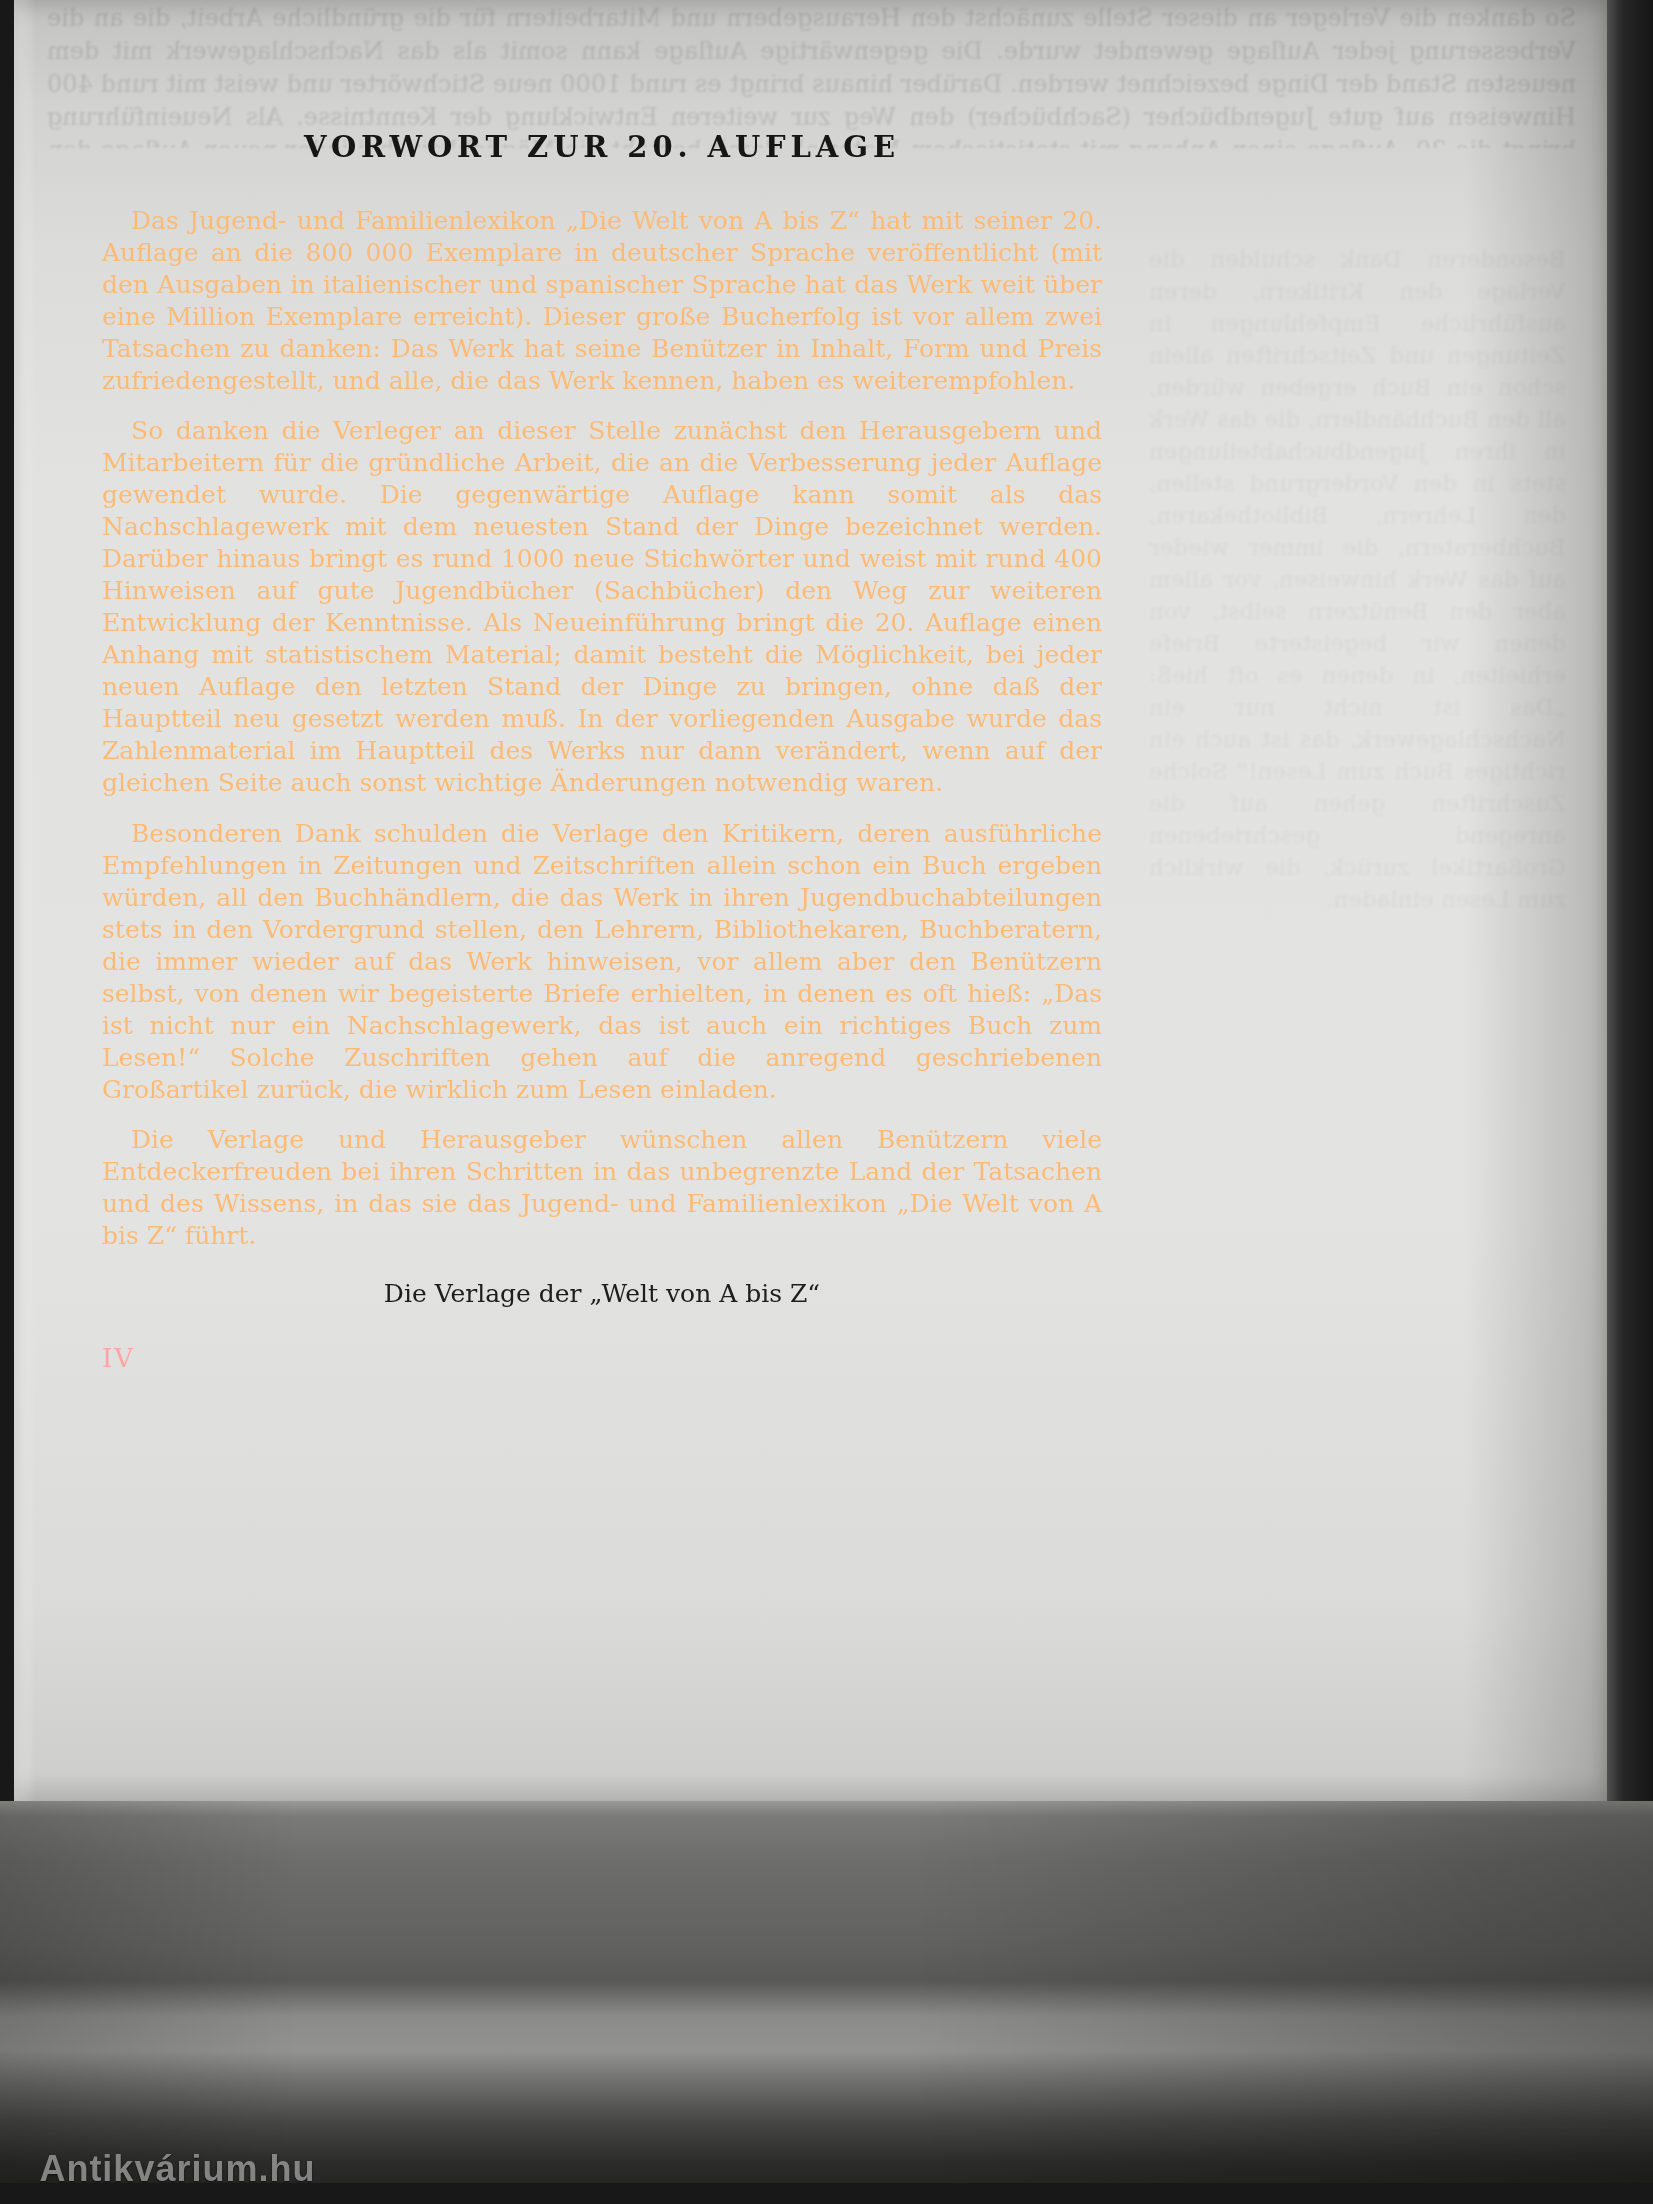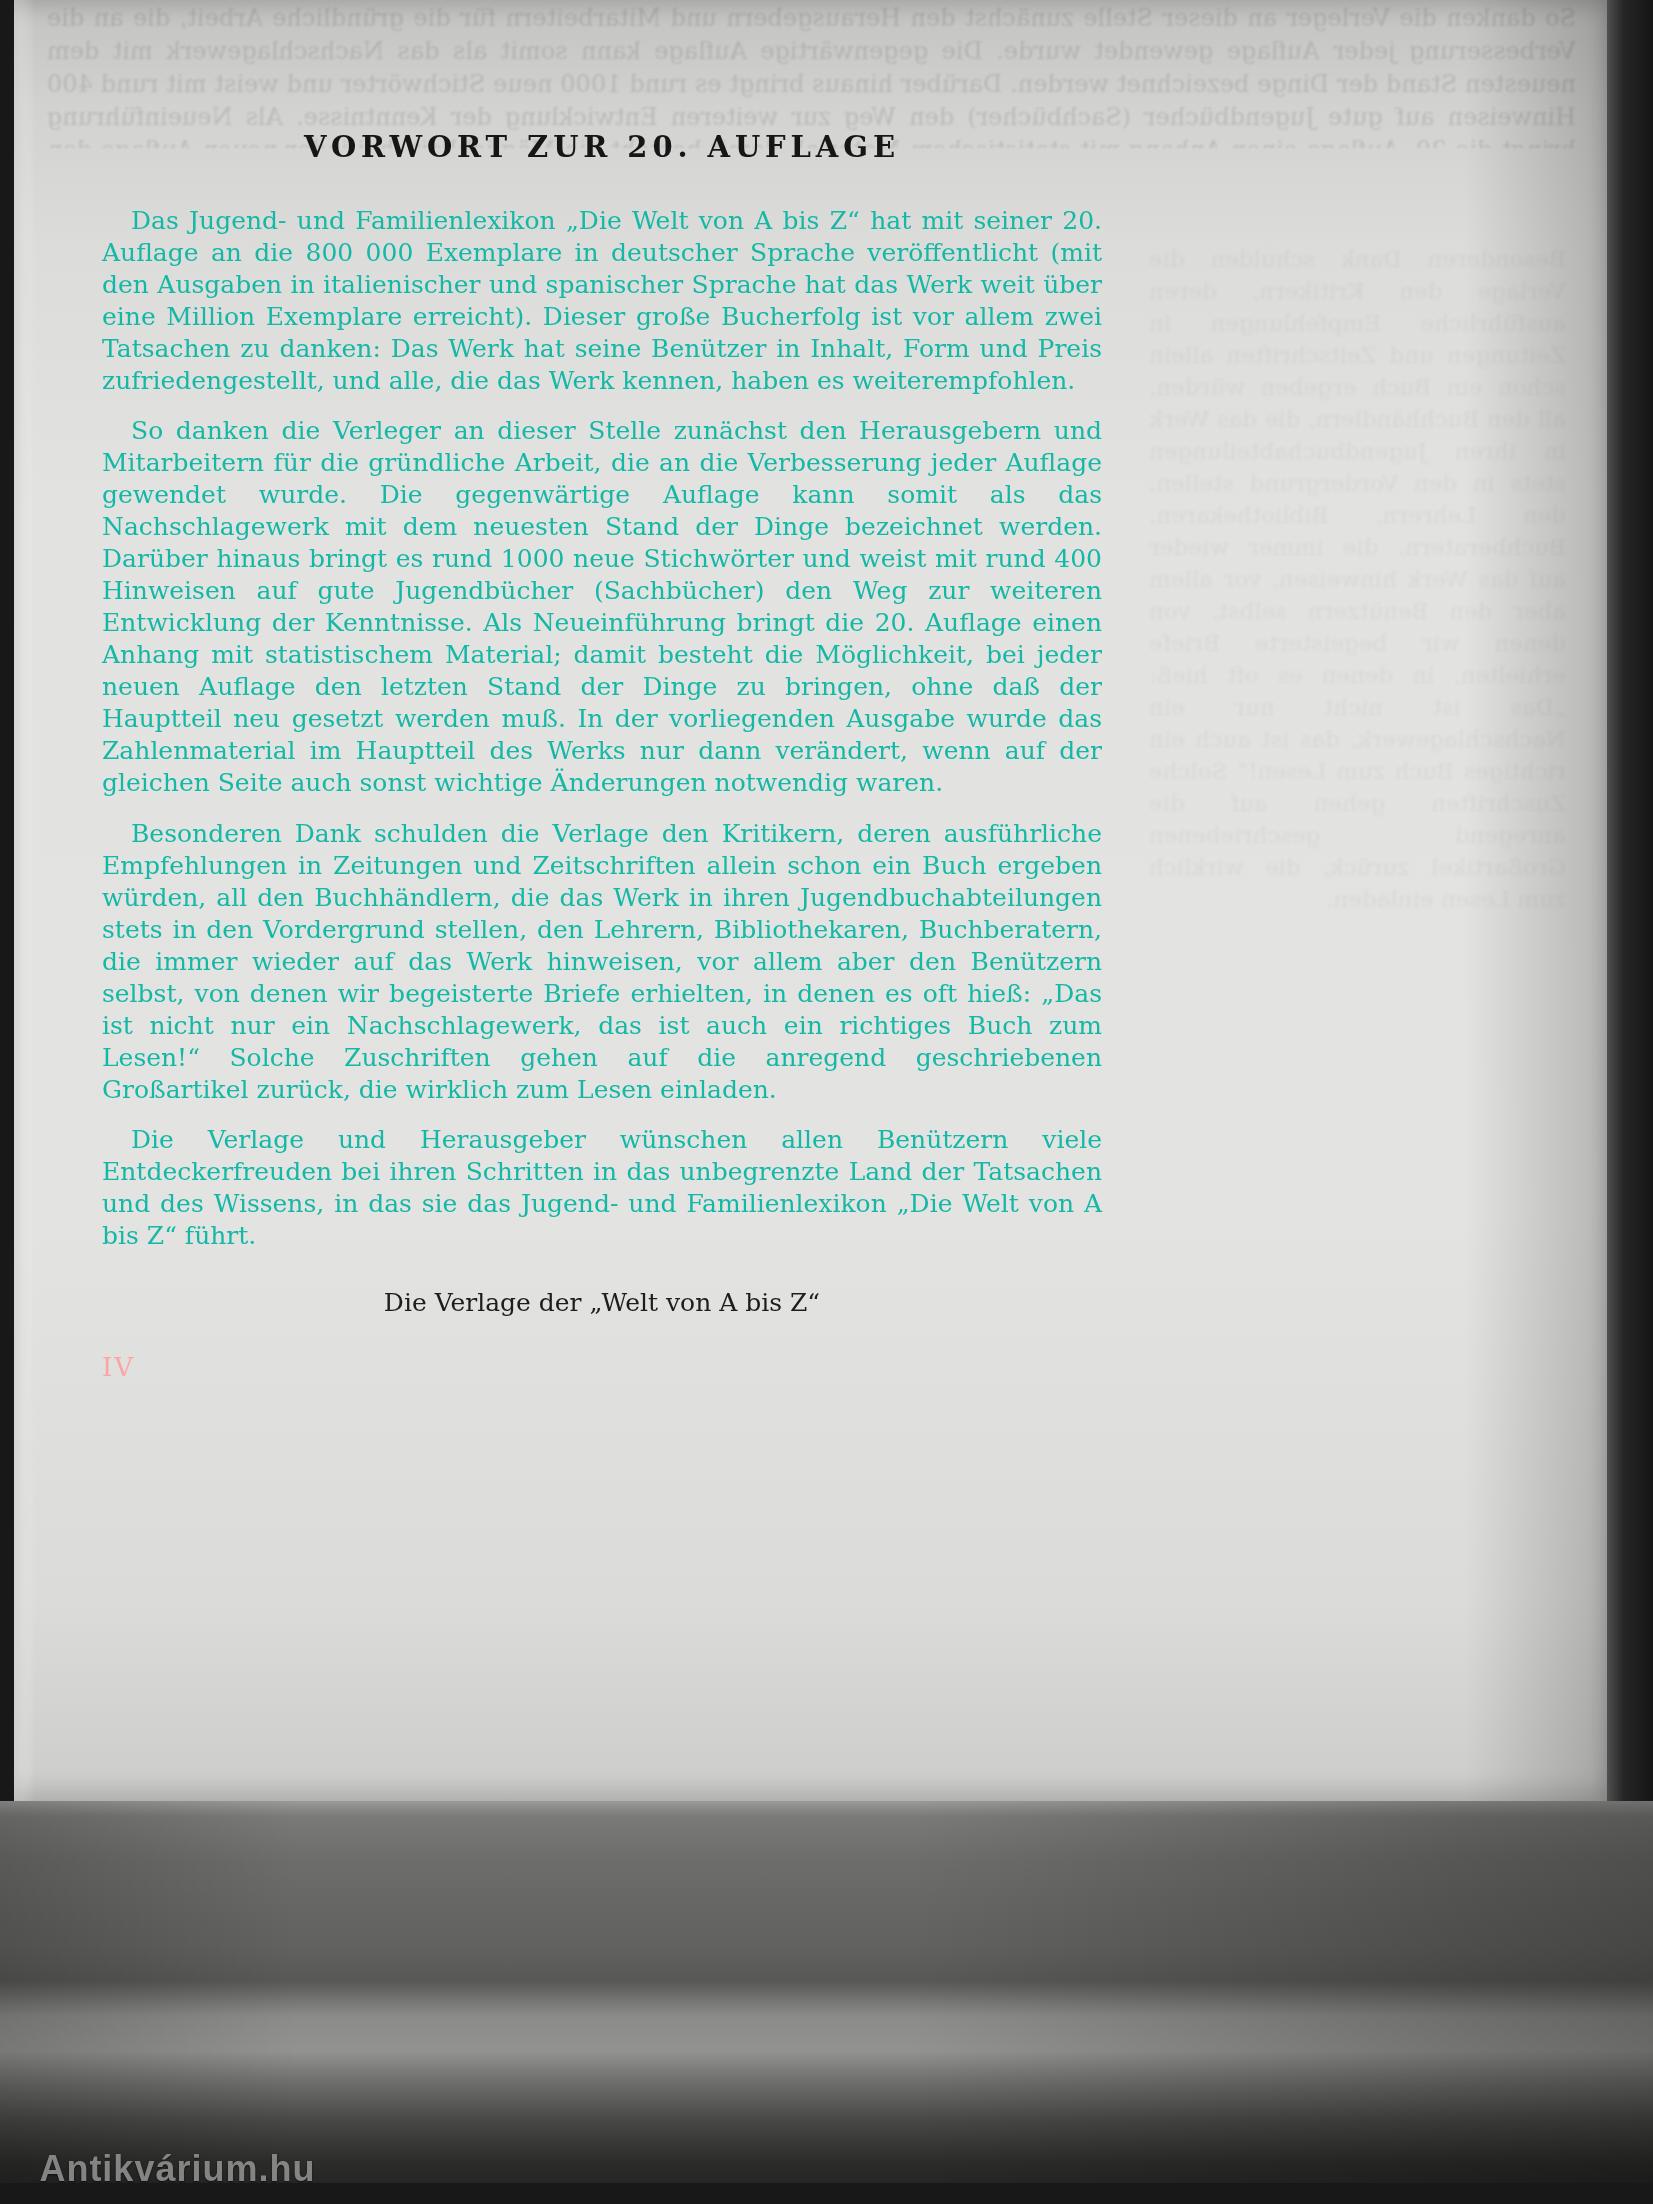--- a/index.html
+++ b/index.html
@@ -74,24 +74,24 @@
     letter-spacing: 4.9px;
     color: #161616;
     white-space: nowrap;
   }
   .para {
     margin: 0 0 18.4px;
     font-size: 25px;
     line-height: 32px;
     text-align: justify;
     text-indent: 29px;
-    color: #14b8a6;
+    color: #fdba74;
   }
   .signature {
-    margin-top: 36px;
+    margin-top: 27px;
     text-align: center;
     font-size: 25px;
     color: #1d1d1d;
   }
   .pageno {
     margin-top: 35px;
     font-size: 26px;
     letter-spacing: 1.9px;
     color: #fca5a5;
   }

